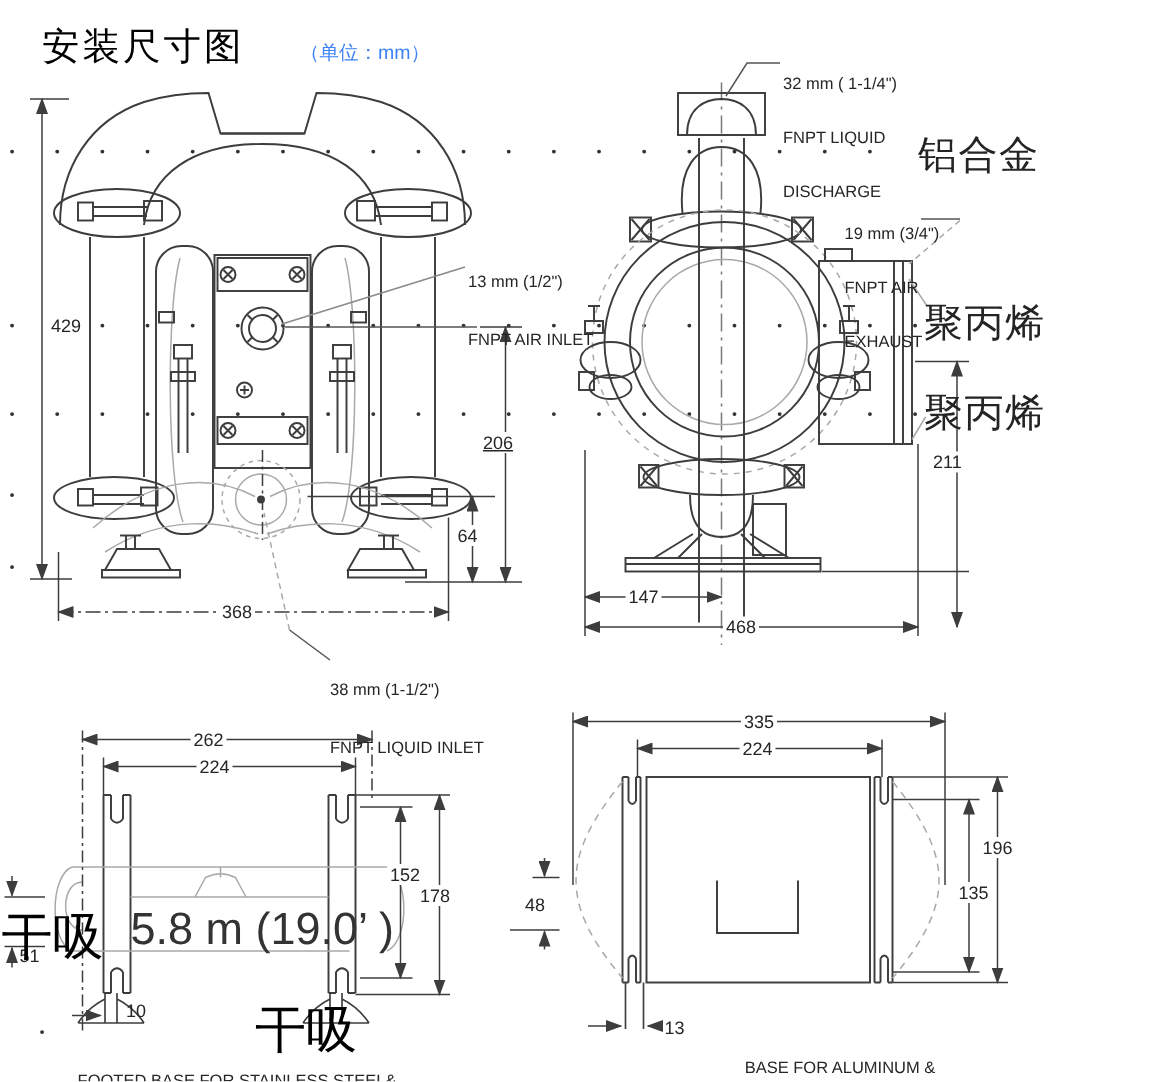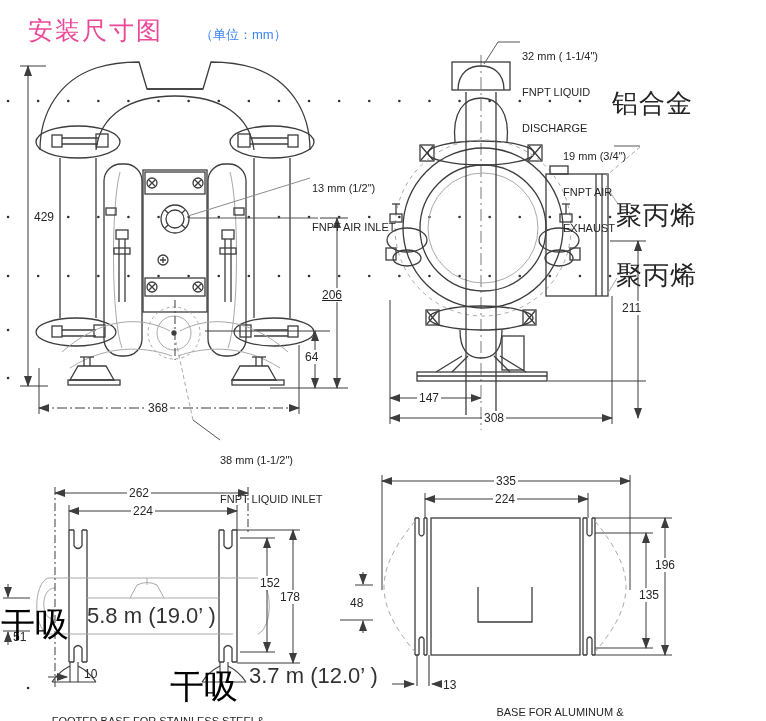--- a/index.html
+++ b/index.html
@@ -1,27 +1,27 @@
 <!DOCTYPE html>
 <html><head>
 <meta charset="utf-8">
 <style>
   html,body{margin:0;padding:0;background:#fff;}
   #stage{position:relative;width:766px;height:721px;background:#ffffff;overflow:hidden;
          font-family:"Liberation Sans",sans-serif;color:#2e2e2e;}
   #lineart{position:absolute;left:0;top:0;}
   .lbl{position:absolute;white-space:pre;}
-  .title-main{font-family:"DejaVu Serif","Liberation Serif",serif;font-size:25px;color:#ec4899;letter-spacing:2px;}
+  .title-main{font-family:"DejaVu Serif","Liberation Serif",serif;font-size:25px;color:#000000;letter-spacing:2px;}
   .title-unit{font-family:Liberation Sans, sans-serif;font-size:13px;color:#3b82f6;}
   .callout{font-size:11px;line-height:12px;color:#262626;letter-spacing:0px;}
   .cjk{font-family:"DejaVu Serif","Liberation Serif",serif;font-size:26px;color:#242424;letter-spacing:1px;}
   .dim{font-size:12px;color:#262626;}
   .dim.bg{background:#ffffff;padding:0 2px;}
   .suction-cjk{font-family:Liberation Mono, monospace;font-size:34px;color:#000000;}
-  .suction-val{font-size:22px;color:#333333;}
+  .suction-val{font-size:30px;color:#333333;}
   .caption{font-size:11px;line-height:12px;color:#262626;text-align:center;}
 </style>
 </head>
 <body>
 
 <div id="stage">
 
   <svg id="lineart" width="766" height="721" viewBox="0 0 766 721">
     <defs>
       <marker id="ar" markerWidth="11" markerHeight="8" refX="10" refY="4" orient="auto-start-reverse" markerUnits="userSpaceOnUse">
@@ -306,41 +306,40 @@
 
   <div class="lbl cjk" style="left:612px;top:86px;">铝合金</div>
   <div class="lbl cjk" style="left:616px;top:198px;">聚丙烯</div>
   <div class="lbl cjk" style="left:616px;top:258px;">聚丙烯</div>
 
   <div class="lbl dim bg" style="left:10px;top:210px;margin-left:22px;">429</div>
   <div class="lbl dim bg" style="left:320px;top:288px;text-decoration:underline;">206</div>
   <div class="lbl dim bg" style="left:303px;top:350px;">64</div>
   <div class="lbl dim bg" style="left:146px;top:401px;">368</div>
   <div class="lbl dim bg" style="left:417px;top:391px;">147</div>
-  <div class="lbl dim bg" style="left:482px;top:411px;">308</div>
+  <div class="lbl dim bg" style="left:482px;top:411px;">468</div>
   <div class="lbl dim bg" style="left:620px;top:301px;">211</div>
 
   <div class="lbl dim bg" style="left:127px;top:486px;">262</div>
   <div class="lbl dim bg" style="left:131px;top:504px;">224</div>
   <div class="lbl dim bg" style="left:258px;top:576px;">152</div>
   <div class="lbl dim bg" style="left:278px;top:590px;">178</div>
   <div class="lbl dim" style="left:13px;top:630px;">51</div>
   <div class="lbl dim" style="left:84px;top:667px;">10</div>
 
   <div class="lbl dim bg" style="left:494px;top:474px;">335</div>
   <div class="lbl dim bg" style="left:493px;top:492px;">224</div>
   <div class="lbl dim bg" style="left:653px;top:558px;">196</div>
   <div class="lbl dim bg" style="left:637px;top:588px;">135</div>
   <div class="lbl dim" style="left:350px;top:596px;">48</div>
   <div class="lbl dim" style="left:443px;top:678px;">13</div>
 
   <div class="lbl suction-cjk" style="left:1px;top:602px;">干吸</div>
   <div class="lbl suction-val" style="left:87px;top:603px;">5.8 m (19.0’ )</div>
   <div class="lbl suction-cjk" style="left:170px;top:664px;">干吸</div>
-  <div class="lbl suction-val" style="left:249px;top:663px;">3.7 m (12.0’ )</div>
 
   <div class="lbl caption" style="left:40px;top:691px;width:236px;">
     <div>FOOTED BASE FOR STAINLESS STEEL&amp;</div>
     
   </div>
   <div class="lbl caption" style="left:472px;top:682px;width:176px;">
     <div>BASE FOR ALUMINUM &amp;</div>
     
   </div>
 

